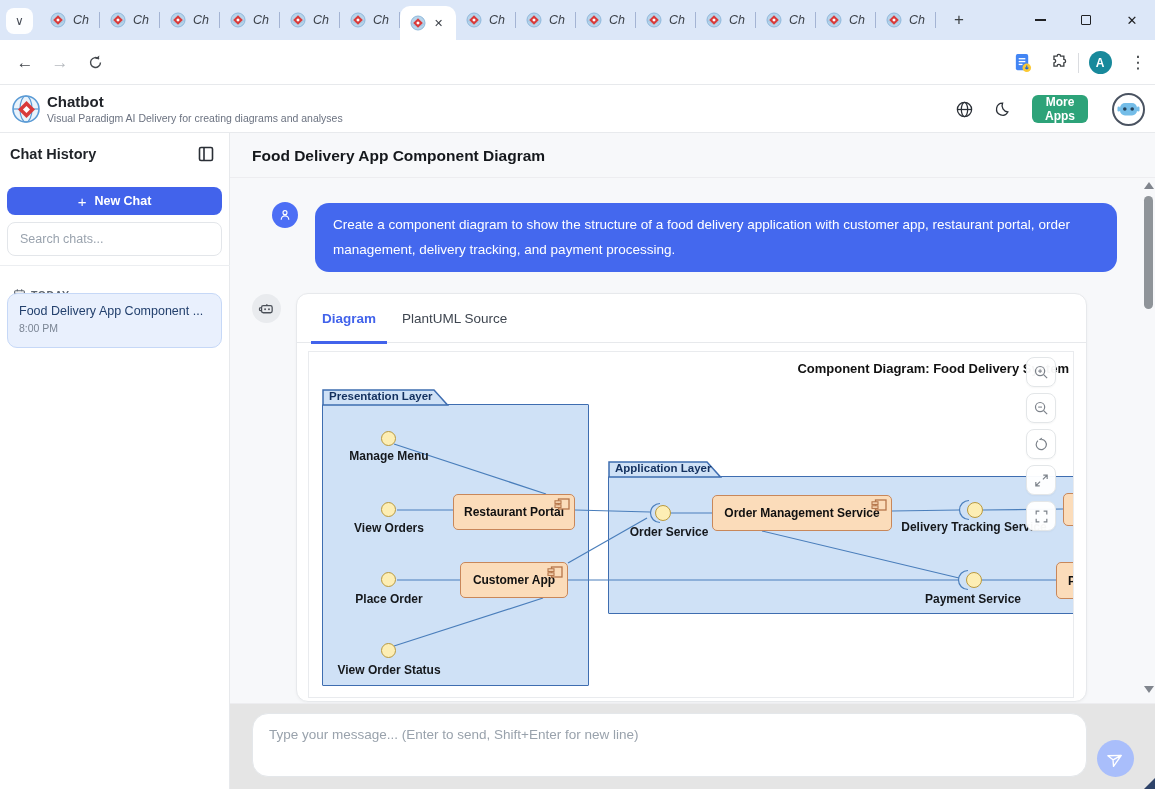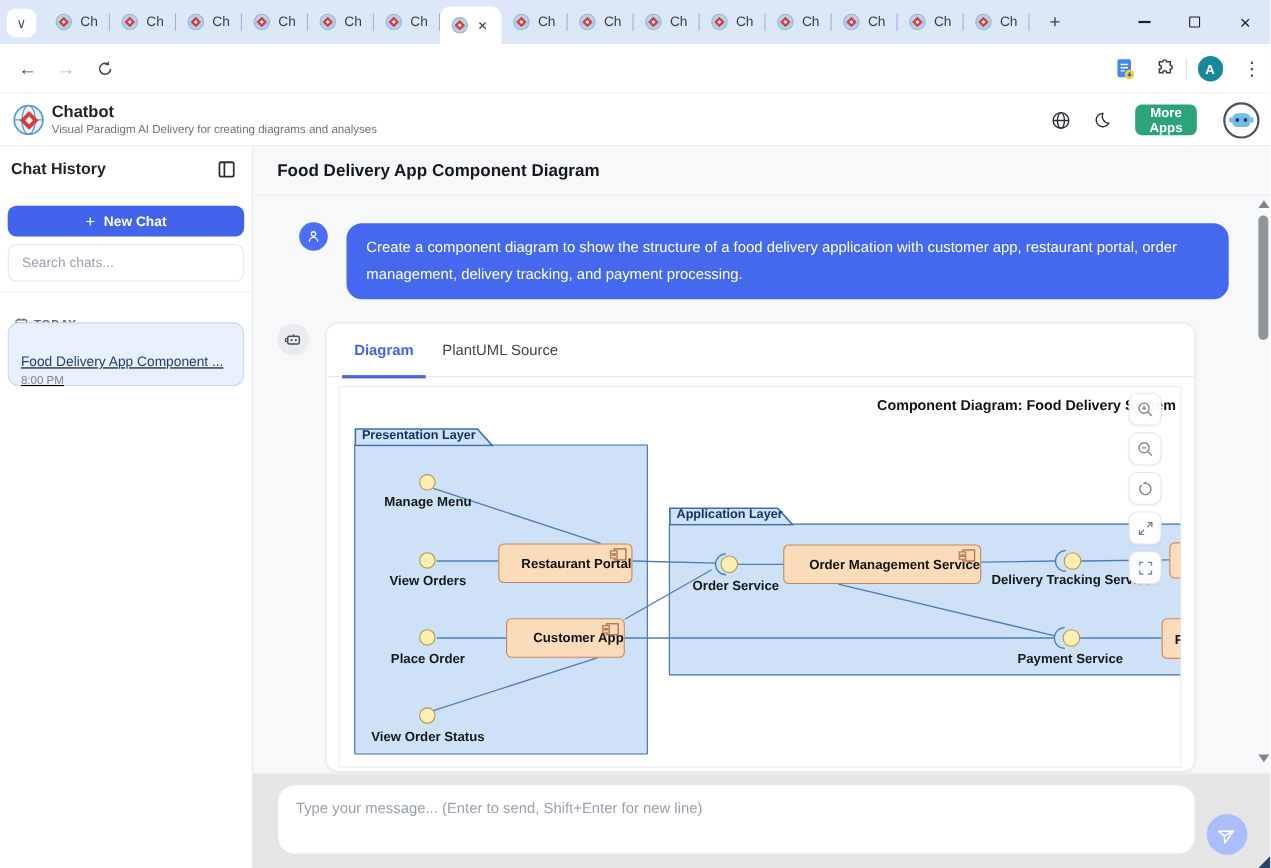--- a/index.html
+++ b/index.html
@@ -7,21 +7,21 @@
   body { font-family:"Liberation Sans", sans-serif; background:#fff; overflow:hidden; }
   .screen { position:relative; width:1155px; height:789px; overflow:hidden; background:#fff; }
 
   
   .tabstrip { position:absolute; left:0; top:0; width:1155px; height:40px; background:#dce7f8; }
   .tab-search-pill { position:absolute; left:6px; top:8px; width:27px; height:26px; background:#fdfeff; border-radius:8px; display:flex; align-items:center; justify-content:center; color:#474d57; font-size:12px; }
   .tabs { position:absolute; left:40px; top:0; height:40px; display:flex; align-items:flex-end; }
   .tab { position:relative; width:60px; height:40px; display:flex; align-items:center; cursor:default; }
   .tab:not(.active)::after { content:""; position:absolute; right:0; top:12px; width:1px; height:16px; background:#a4b4d4; }
   .tab .favicon { margin-left:10px; width:16px; height:16px; flex:0 0 16px; }
-  .tab .tab-label { margin-left:7px; font-size:12.5px; color:#3a3f47; }
+  .tab .tab-label { margin-left:7px; font-size:12.5px; color:#3a3f47;font-style:italic; }
   .tab .tab-close { display:none; margin-left:8px; font-size:11px; color:#3a3f47; }
   .tab.active { background:#fff; height:34px; border-radius:10px 10px 0 0; width:56px; }
   .tab.active .tab-close { display:inline; }
   .new-tab-btn { margin-left:8px; margin-bottom:8px; width:26px; height:26px; border-radius:6px; display:flex; align-items:center; justify-content:center; font-size:17px; color:#3c4043; }
   .win-controls { position:absolute; right:0; top:0; height:40px; display:flex; }
   .win-btn { width:46px; height:40px; display:flex; align-items:center; justify-content:center; color:#202124; }
   .win-min-glyph { width:11px; height:1.4px; background:#202124; }
   .win-max-glyph { width:10px; height:10px; border:1.3px solid #202124; border-radius:1px; }
   .win-close-glyph { font-size:13px; }
 
@@ -47,21 +47,21 @@
   .sb-heading { position:absolute; left:10px; top:13px; font-size:14.5px; font-weight:bold; color:#1f2328; }
   .sb-toggle { position:absolute; right:15px; top:13px; width:16px; height:16px; }
   .new-chat { position:absolute; left:7px; top:54px; width:215px; height:28px; background:#4263eb; border:none; border-radius:8px; color:#fff; font-size:12.5px; font-weight:bold; display:flex; align-items:center; justify-content:center; gap:8px; font-family:inherit; }
   .new-chat .plus { font-size:15px; font-weight:normal; }
   .sb-search { position:absolute; left:7px; top:89px; width:215px; height:34px; border:1px solid #e3e6ea; border-radius:8px; background:#fff; padding:0 12px; font-size:12.5px; color:#333; font-family:inherit; outline:none; }
   .sb-search::placeholder { color:#9aa3ae; }
   .sb-div { position:absolute; left:0; top:132px; width:230px; height:1px; background:#eceef1; }
   .sb-section { position:absolute; left:13px; top:155px; display:flex; align-items:flex-end; gap:5px; color:#5f6771; }
   .sb-section .lbl { font-size:10.5px; font-weight:bold; letter-spacing:0.6px; }
   .chat-list { position:absolute; left:7px; top:160px; width:215px; }
-  .chat-item { width:215px; height:55px; background:#e9f0fd; border:1px solid #c6d8f7; border-radius:10px; padding:28px 11px;text-decoration:underline; }
+  .chat-item { width:215px; height:55px; background:#e9f0fd; border:1px solid #c6d8f7; border-radius:10px; padding:10px 11px; }
   .chat-item .ci-title { font-size:12.5px; color:#23406d; }
   .chat-item .ci-time { margin-top:4px; font-size:10.5px; color:#7b8594; }
 
   .main { position:absolute; left:230px; top:133px; width:925px; height:656px; background:#f7f8fa; }
   .page-header { position:absolute; left:0; top:0; width:925px; height:45px; border-bottom:1px solid #ededf0; }
   .page-title { position:absolute; left:22px; top:0; line-height:45px; font-size:15.5px; font-weight:bold; color:#15181c; }
   .messages { position:absolute; left:0; top:45px; width:925px; height:525px; }
 
   .user-avatar { position:absolute; left:42px; top:24px; width:26px; height:26px; border-radius:50%; background:#4c6ef5; display:flex; align-items:center; justify-content:center; }
   .bubble { position:absolute; left:85px; top:25px; width:802px; height:69px; background:#4468ee; border-radius:14px; color:#fff; font-size:13.5px; line-height:25px; padding:9px 18px; }
@@ -73,21 +73,21 @@
   .ctab.active { color:#4263eb; font-weight:bold; }
   .ctab.active::after { content:""; position:absolute; left:0; bottom:-1px; width:100%; height:2.5px; background:#4263eb; }
 
   
   .viewport { position:absolute; left:11px; top:57px; width:766px; height:347px; border:1px solid #e9ebee; background:#fff; overflow:hidden; }
   .dg-title { position:absolute; right:4px; top:9px; font-size:13px; font-weight:bold; color:#111; white-space:nowrap; z-index:4; }
   .pkg-body { position:absolute; background:#cfe1f6; border:1.5px solid #3e6db0; border-radius:1px; z-index:1; }
   .pkg-tab { position:absolute; z-index:2; }
   .pkg-tab span { position:absolute; left:7px; top:1px; font-size:11.5px; font-weight:bold; color:#13305e; white-space:nowrap; }
   .dg-lines { position:absolute; left:0; top:0; z-index:2; }
-  .comp { position:absolute; background:#fbdcba; border:1.5px solid #c8875a; border-radius:5px; display:flex; align-items:center; justify-content:flex-end; font-size:12px; font-weight:bold; color:#111; z-index:3; }
+  .comp { position:absolute; background:#fbdcba; border:1.5px solid #c8875a; border-radius:5px; display:flex; align-items:center; justify-content:center; font-size:12px; font-weight:bold; color:#111; z-index:3; }
   .comp .cicon { position:absolute; top:3px; right:4px; }
   .ball { position:absolute; width:15px; height:15px; border-radius:50%; background:#fdeeb4; border:1.4px solid #b9993f; z-index:3; }
   .ball.lg { width:16px; height:16px; }
   .dg-label { position:absolute; transform:translateX(-50%); font-size:12px; font-weight:bold; color:#15181c; white-space:nowrap; z-index:3; }
   .dg-btn { position:absolute; right:17px; width:30px; height:30px; background:rgba(255,255,255,0.96); border:1px solid #e3e6e8; border-radius:8px; display:flex; align-items:center; justify-content:center; z-index:6; box-shadow:0 1px 2px rgba(0,0,0,0.04); }
 
   
   .input-bar { position:absolute; left:0; top:570px; width:925px; height:86px; background:#e5e5e5; border-top:1px solid #ededf0; }
   .msg-input { position:absolute; left:22px; top:9px; width:835px; height:64px; border:1px solid #e4e7ea; border-radius:16px; padding:13px 16px; font-size:13.5px; font-family:inherit; color:#333; resize:none; outline:none; }
   .msg-input::placeholder { color:#99a2ac; }

